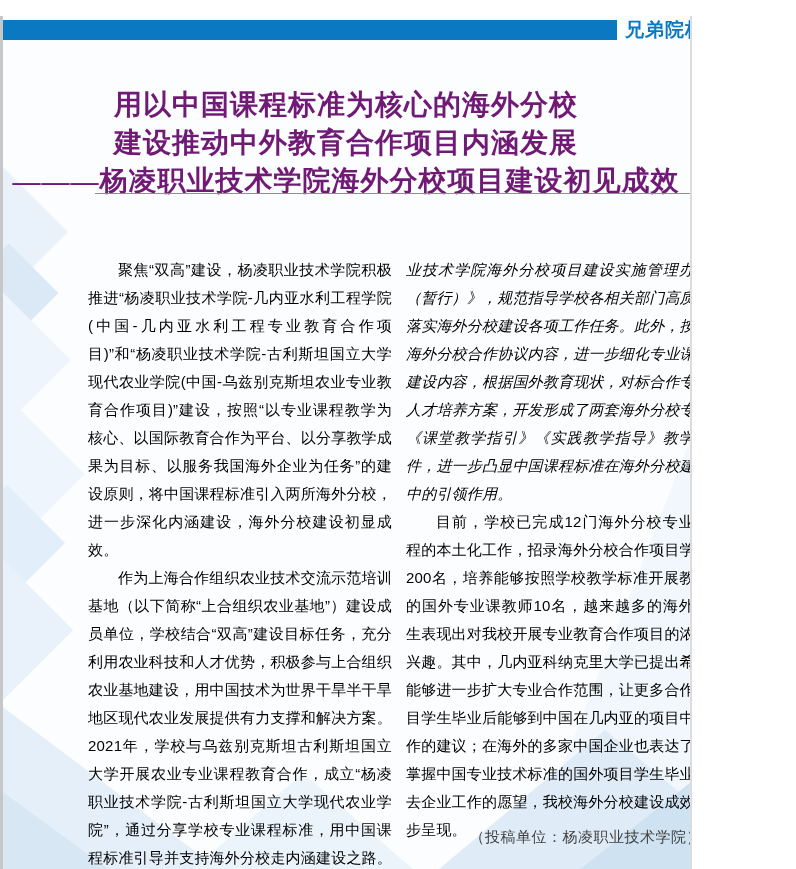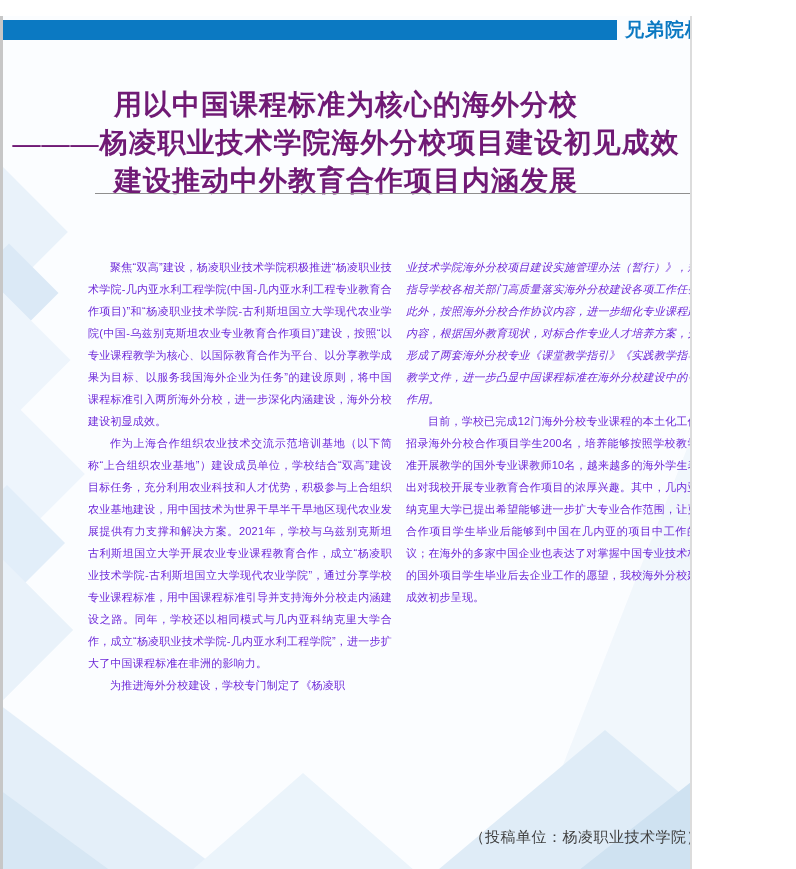--- a/index.html
+++ b/index.html
@@ -57,21 +57,21 @@
   .rule{position:absolute;left:95px;top:177px;width:605px;height:1px;background:#8f8f8f;z-index:2;}
 
   
   .columns{
     position:absolute;left:88px;top:240px;width:622px;z-index:2;
     display:flex;gap:14px;
   }
   .col{width:304px;}
   .col p{
     margin:0;
-    font-size:11px;line-height:22px;color:#6d28d9;
+    font-size:15px;line-height:28px;color:#000000;
     text-align:justify;text-indent:2em;
     letter-spacing:0.2px;
   }
   .col p.no-indent{text-indent:0;font-style:italic;}
 
   .attribution{
     position:absolute;left:402px;width:300px;top:812px;z-index:2;
     text-align:right;font-size:15px;color:#3f3f3f;letter-spacing:0.5px;font-family:Liberation Mono, monospace;
   }
 </style>
@@ -97,22 +97,22 @@
   <div class="edge-right"></div>
 
   <div class="topbar">
     <div class="bar bar-left"></div>
     <div class="bar-label">兄弟院校</div>
     <div class="bar bar-right"></div>
   </div>
 
   <div class="title">
     <div>用以中国课程标准为核心的海外分校</div>
+    <div>建设推动中外教育合作项目内涵发展</div>
     <div>———杨凌职业技术学院海外分校项目建设初见成效</div>
-    <div>建设推动中外教育合作项目内涵发展</div>
   </div>
   <div class="rule"></div>
 
   <div class="columns">
     <div class="col">
       <p>聚焦“双高”建设，杨凌职业技术学院积极推进“杨凌职业技术学院-几内亚水利工程学院(中国-几内亚水利工程专业教育合作项目)”和“杨凌职业技术学院-古利斯坦国立大学现代农业学院(中国-乌兹别克斯坦农业专业教育合作项目)”建设，按照“以专业课程教学为核心、以国际教育合作为平台、以分享教学成果为目标、以服务我国海外企业为任务”的建设原则，将中国课程标准引入两所海外分校，进一步深化内涵建设，海外分校建设初显成效。</p>
       <p>作为上海合作组织农业技术交流示范培训基地（以下简称“上合组织农业基地”）建设成员单位，学校结合“双高”建设目标任务，充分利用农业科技和人才优势，积极参与上合组织农业基地建设，用中国技术为世界干旱半干旱地区现代农业发展提供有力支撑和解决方案。2021年，学校与乌兹别克斯坦古利斯坦国立大学开展农业专业课程教育合作，成立“杨凌职业技术学院-古利斯坦国立大学现代农业学院”，通过分享学校专业课程标准，用中国课程标准引导并支持海外分校走内涵建设之路。同年，学校还以相同模式与几内亚科纳克里大学合作，成立“杨凌职业技术学院-几内亚水利工程学院”，进一步扩大了中国课程标准在非洲的影响力。</p>
       <p>为推进海外分校建设，学校专门制定了《杨凌职</p>
     </div>
     <div class="col">

